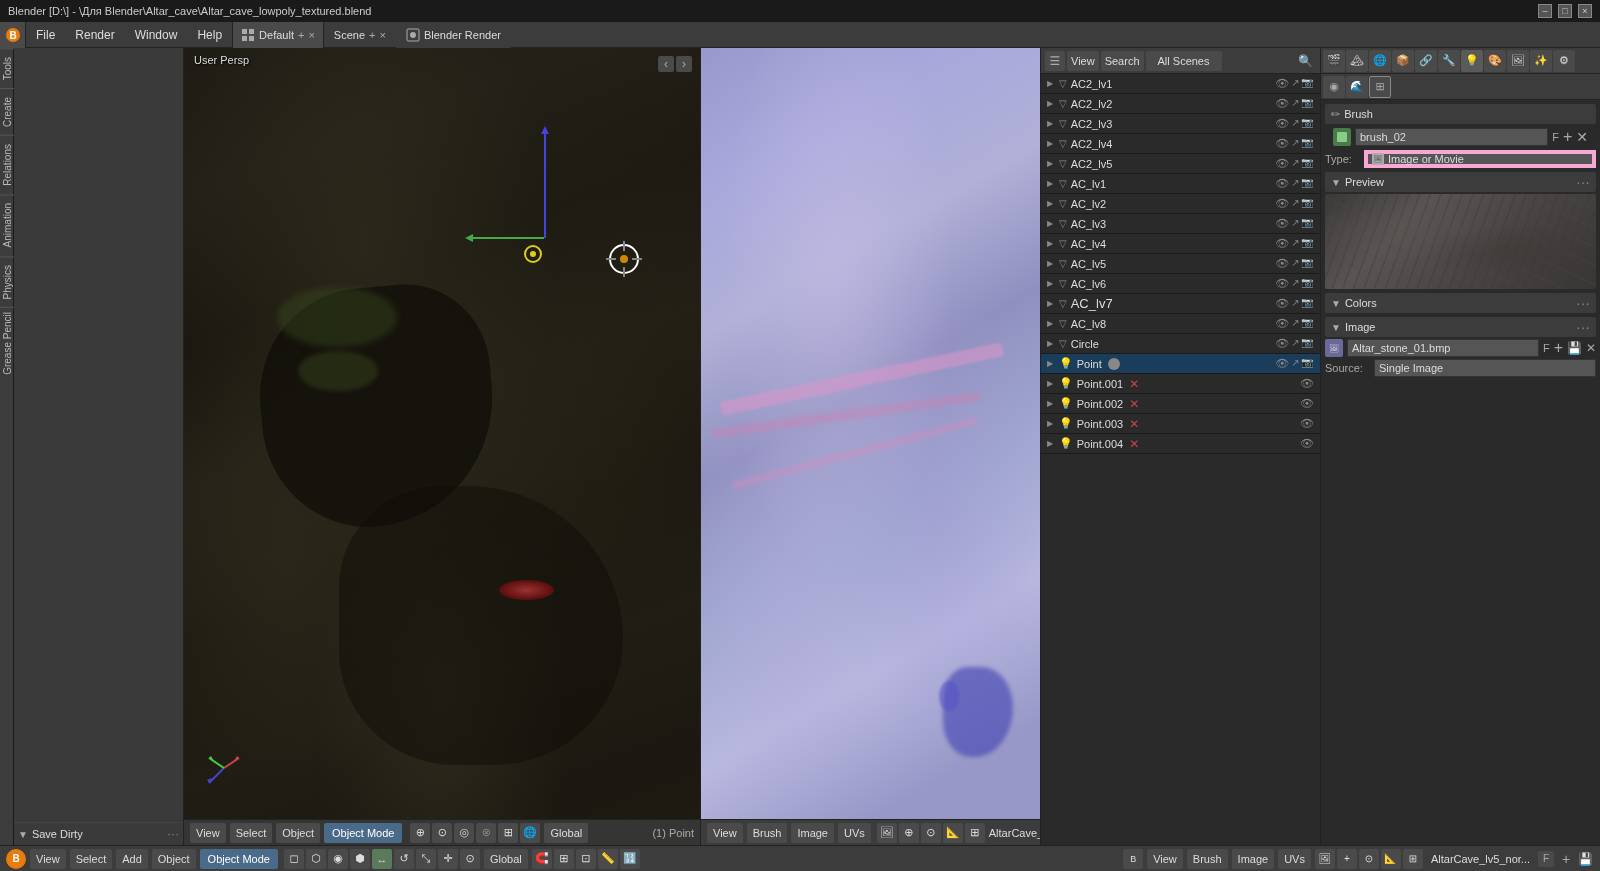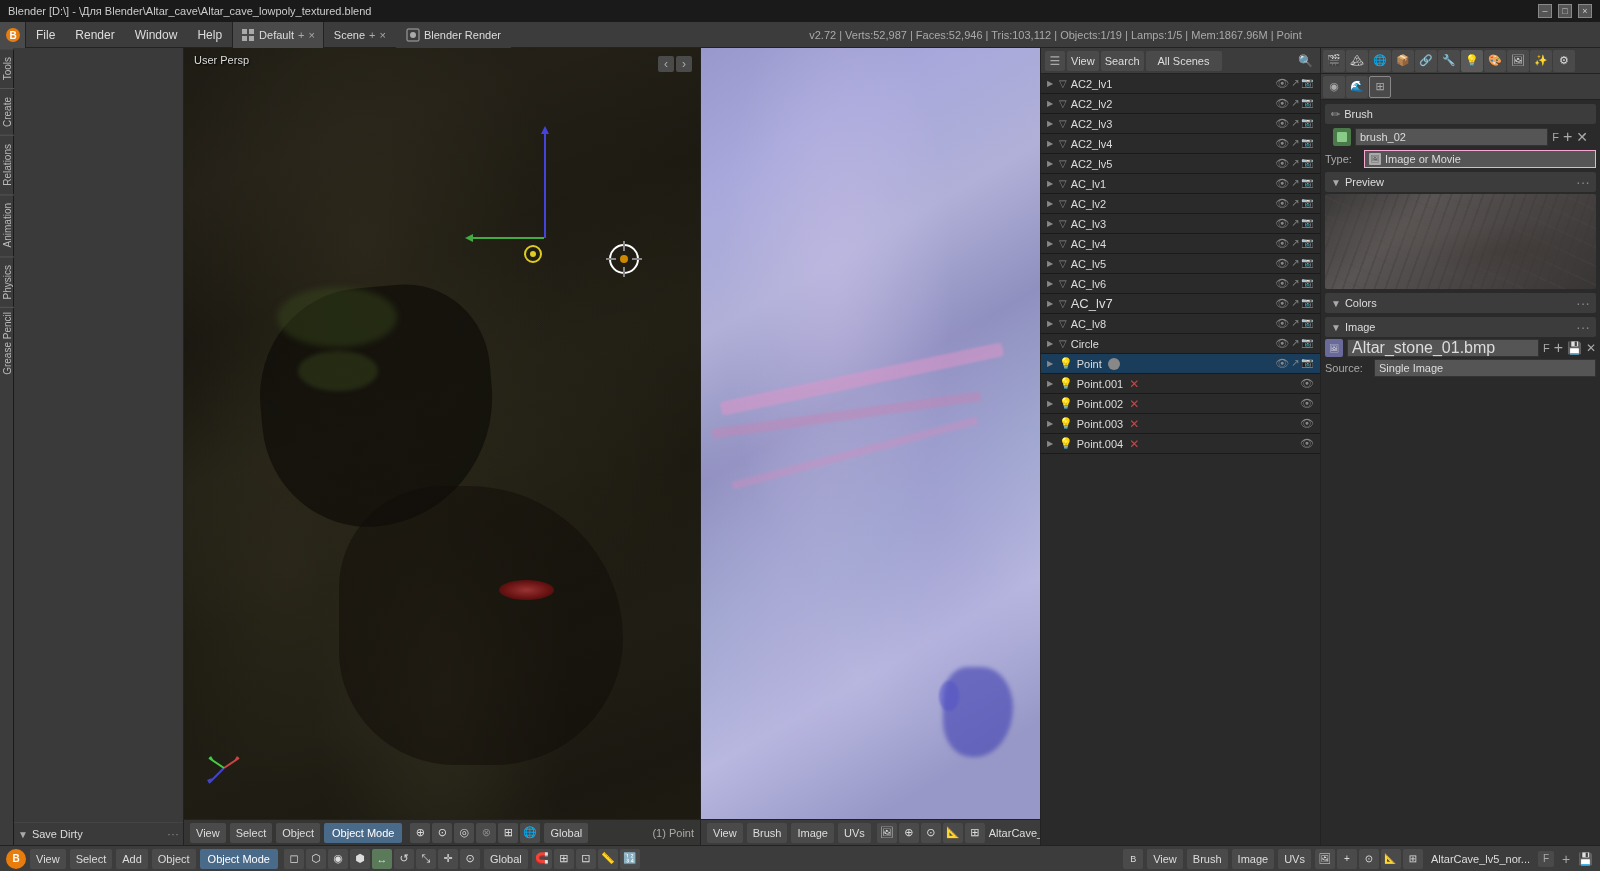--- a/index.html
+++ b/index.html
@@ -142,23 +142,20 @@
     <span class="scene-add">+</span>
     <span class="scene-close">×</span>
   </div>
   <div class="render-selector">
     <svg width="14" height="14" viewBox="0 0 14 14" fill="#aaa">
         <rect x="1" y="1" width="12" height="12" rx="1" fill="none" stroke="#aaa" stroke-width="1"></rect>
         <circle cx="7" cy="7" r="3"></circle>
       </svg>
     <span>Blender Render</span>
   </div>
-  <div class="stats-bar">
-    <span>v2.72 | Verts:52,987 | Faces:52,946 | Tris:103,112 | Objects:1/19 | Lamps:1/5 | Mem:1867.96M | Point</span>
-  </div>
 </div>
 
 <div id="main" style="display:flex; width:100%; height:calc(871px - 22px - 26px - 26px);">
 
   <div id="tools-panel" style="width:14px; background:#3c3c3c; border-right:1px solid #1a1a1a; display:flex; flex-direction:column; align-items:center;">
     <div class="sidebar-tab" style="writing-mode:vertical-lr; transform:rotate(180deg); font-size:10px; padding:8px 1px; color:#bbb;">Tools</div>
     <div class="sidebar-tab" style="writing-mode:vertical-lr; transform:rotate(180deg); font-size:10px; padding:8px 1px; color:#bbb;">Create</div>
     <div class="sidebar-tab" style="writing-mode:vertical-lr; transform:rotate(180deg); font-size:10px; padding:8px 1px; color:#bbb;">Relations</div>
     <div class="sidebar-tab" style="writing-mode:vertical-lr; transform:rotate(180deg); font-size:10px; padding:8px 1px; color:#bbb;">Animation</div>
     <div class="sidebar-tab" style="writing-mode:vertical-lr; transform:rotate(180deg); font-size:10px; padding:8px 1px; color:#bbb;">Physics</div>
@@ -517,21 +514,21 @@
           <div style="width:10px; height:10px; background:#88cc88; border-radius:1px;"></div>
         </div>
         <div style="flex:1; background:#555; border:1px solid #333; padding:0 4px; font-size:11px; color:#ddd; height:18px; display:flex; align-items:center; cursor:text;">brush_02</div>
         <span style="color:#aaa; font-size:11px;">F</span>
         <span style="color:#aaa; font-size:16px; cursor:pointer; line-height:1;">+</span>
         <span style="color:#aaa; font-size:14px; cursor:pointer;">✕</span>
       </div>
 
       <div style="display:flex; align-items:center; gap:4px; margin:4px 0;">
         <span style="color:#aaa; font-size:11px; min-width:35px;">Type:</span>
-        <div style="flex:1; background:#555; border:1px solid #f9a8d4; padding:0 4px; font-size:11px; color:#ddd; height:18px; display:flex; align-items:center; gap:4px; cursor:pointer;">
+        <div style="flex:1; background:#555; border:4px solid #f9a8d4; padding:0 4px; font-size:11px; color:#ddd; height:18px; display:flex; align-items:center; gap:4px; cursor:pointer;">
           <span style="width:12px; height:12px; background:#aaa; border-radius:1px; display:flex; align-items:center; justify-content:center; font-size:7px; color:#333;">🖼</span>
           <span>Image or Movie</span>
         </div>
       </div>
 
       <div style="margin:4px 0;">
         <div style="display:flex; align-items:center; height:20px; background:#3c3c3c; padding:0 6px; border-radius:2px; cursor:pointer; margin-bottom:2px;">
           <span style="font-size:10px; margin-right:4px; color:#aaa;">▼</span>
           <span style="font-size:11px; color:#ddd;">Preview</span>
           <span style="margin-left:auto; color:#888; font-size:14px;">···</span>
@@ -553,21 +550,21 @@
 
       <div style="margin:4px 0;">
         <div style="display:flex; align-items:center; height:20px; background:#3c3c3c; padding:0 6px; border-radius:2px; cursor:pointer; margin-bottom:2px;">
           <span style="font-size:10px; margin-right:4px; color:#aaa;">▼</span>
           <span style="font-size:11px; color:#ddd;">Image</span>
           <span style="margin-left:auto; color:#888; font-size:14px;">···</span>
         </div>
 
         <div style="display:flex; align-items:center; gap:4px; margin:2px 0;">
           <div style="width:18px; height:18px; background:#6a6a9a; border-radius:2px; display:flex; align-items:center; justify-content:center; font-size:8px; color:#ddd;">🖼</div>
-          <div style="flex:1; background:#555; border:1px solid #333; padding:0 4px; font-size:16px; color:#ddd; height:18px; display:flex; align-items:center; cursor:text;">Altar_stone_01.bmp</div>
+          <div style="flex:1; background:#555; border:1px solid #333; padding:0 4px; font-size:11px; color:#ddd; height:18px; display:flex; align-items:center; cursor:text;">Altar_stone_01.bmp</div>
           <span style="color:#aaa; font-size:11px;">F</span>
           <span style="color:#aaa; font-size:16px; cursor:pointer;">+</span>
           <span style="color:#aaa; font-size:12px; cursor:pointer;">💾</span>
           <span style="color:#aaa; font-size:12px; cursor:pointer;">✕</span>
         </div>
 
         <div style="display:flex; align-items:center; gap:4px; margin:2px 0;">
           <span style="color:#aaa; font-size:11px; min-width:45px;">Source:</span>
           <div style="flex:1; background:#555; border:1px solid #333; padding:0 4px; font-size:11px; color:#ddd; height:18px; display:flex; align-items:center; cursor:pointer;">Single Image</div>
         </div>

